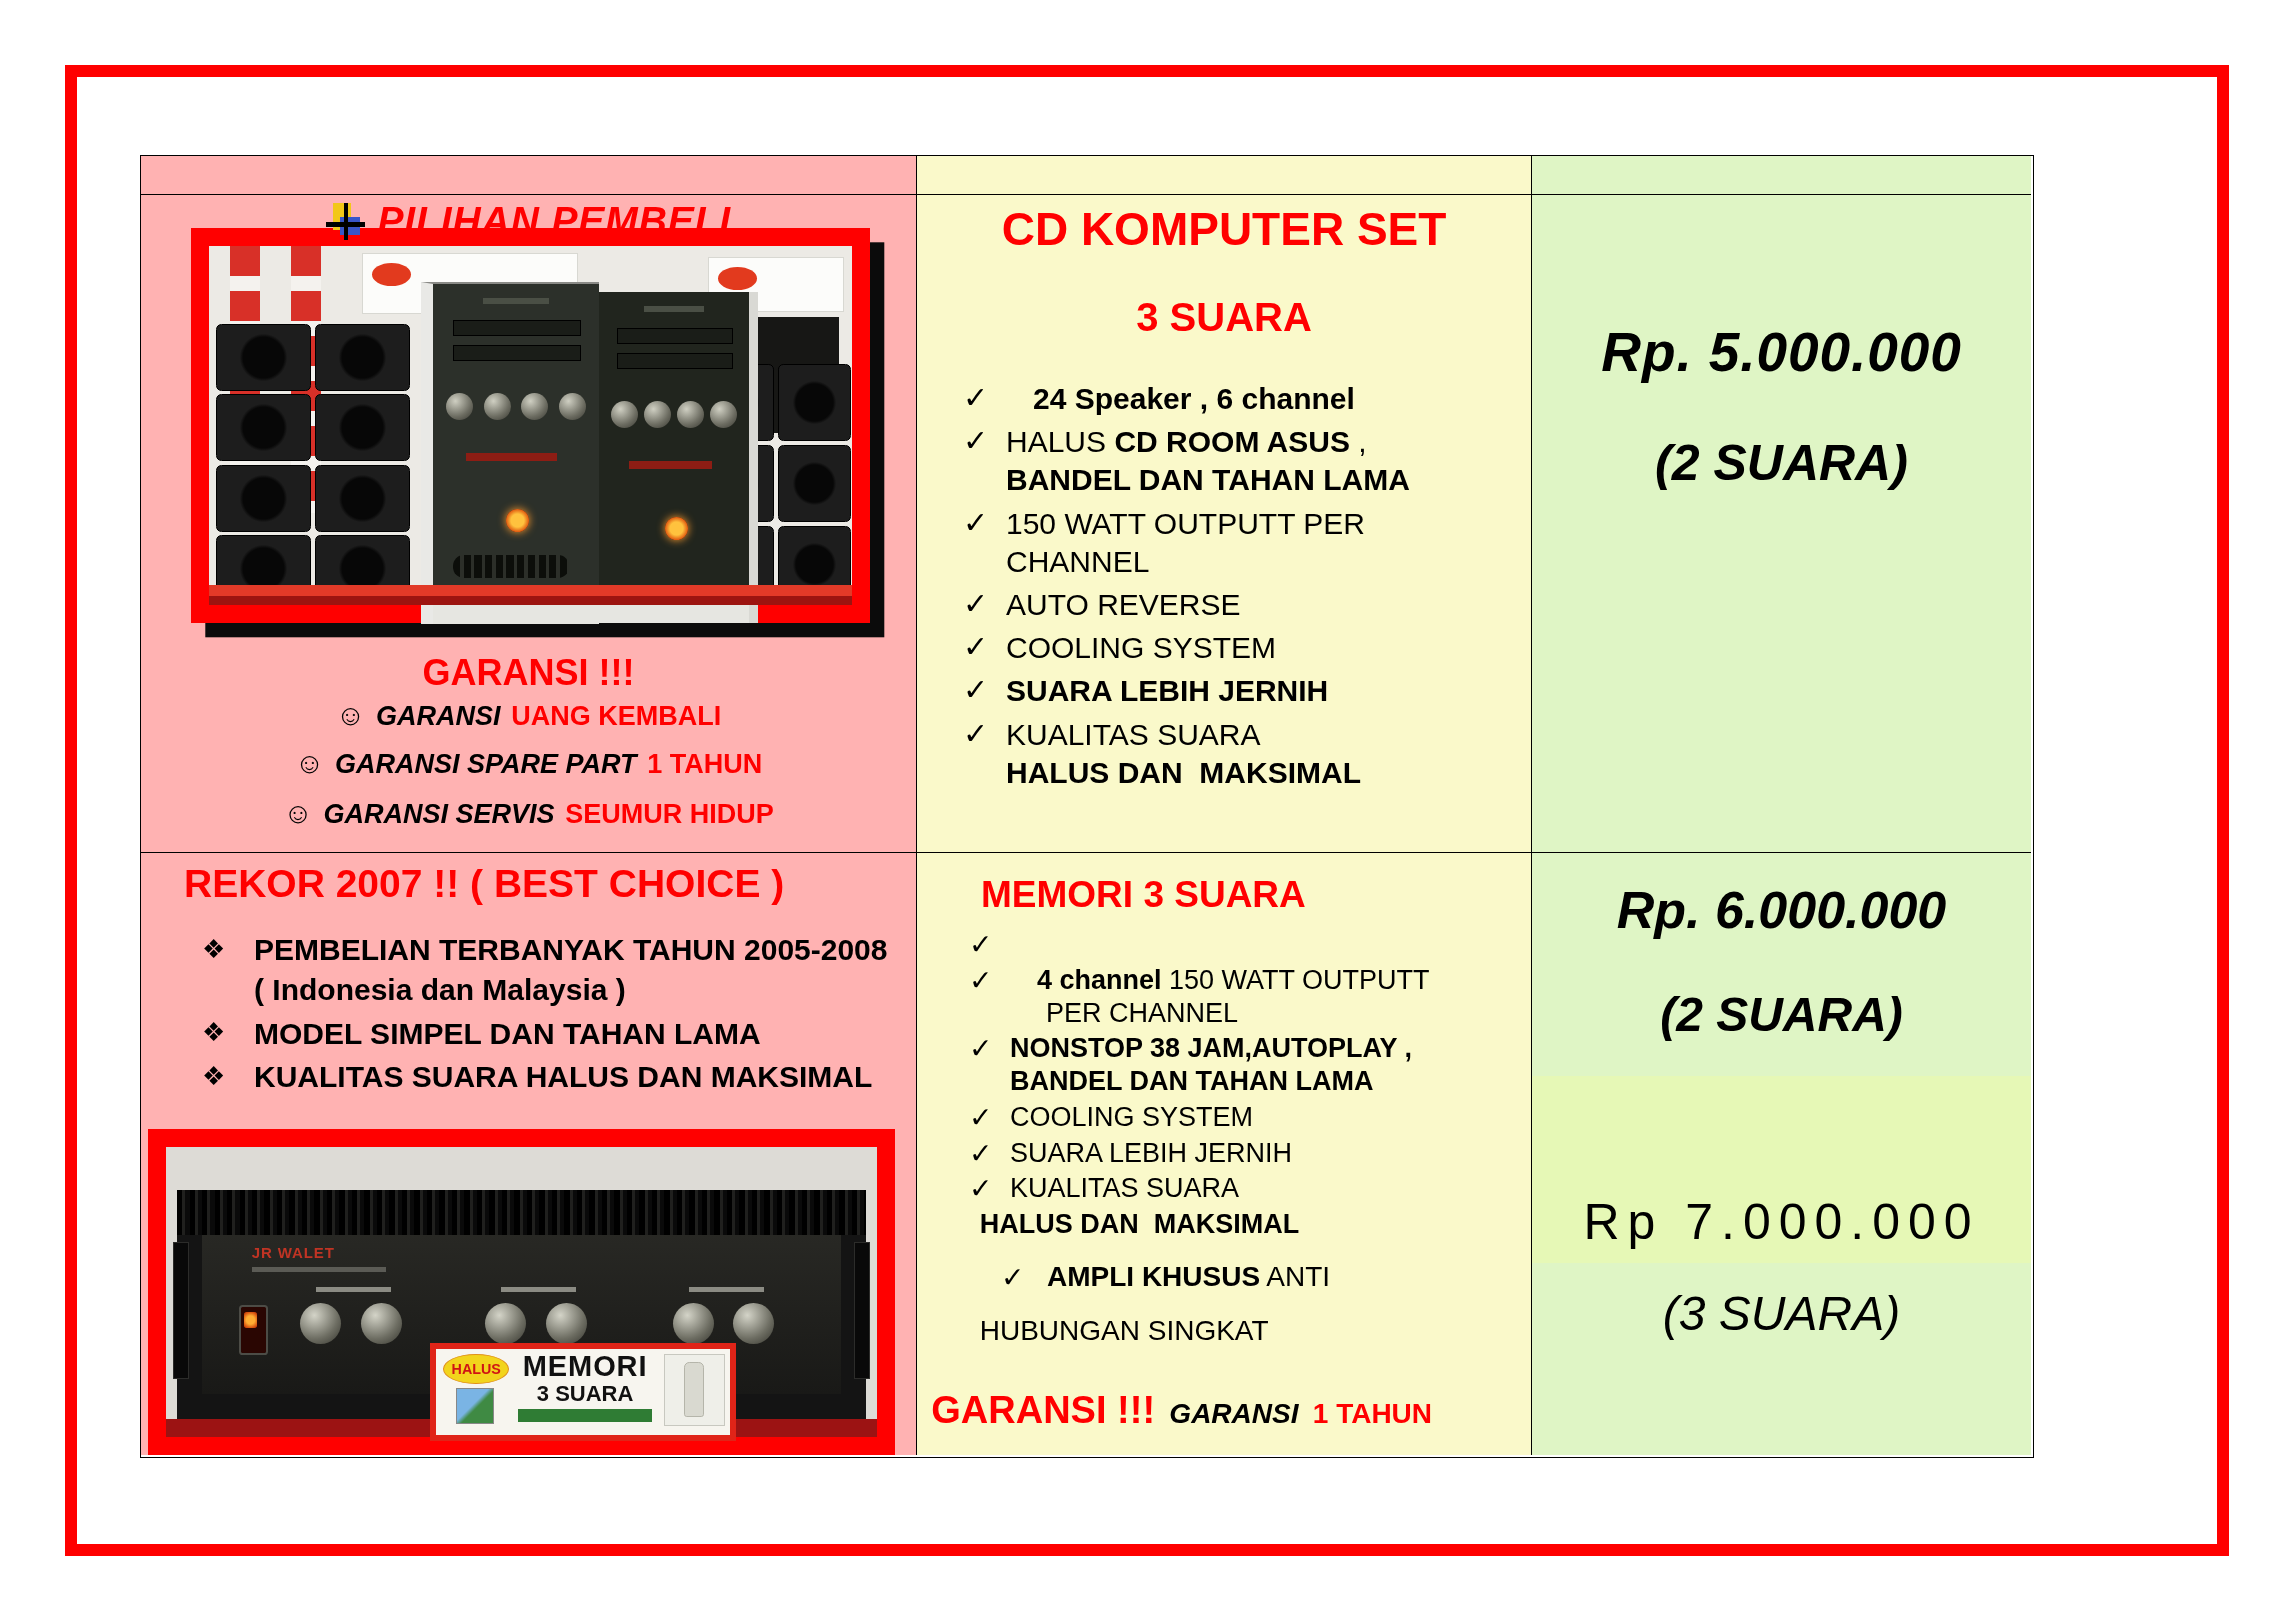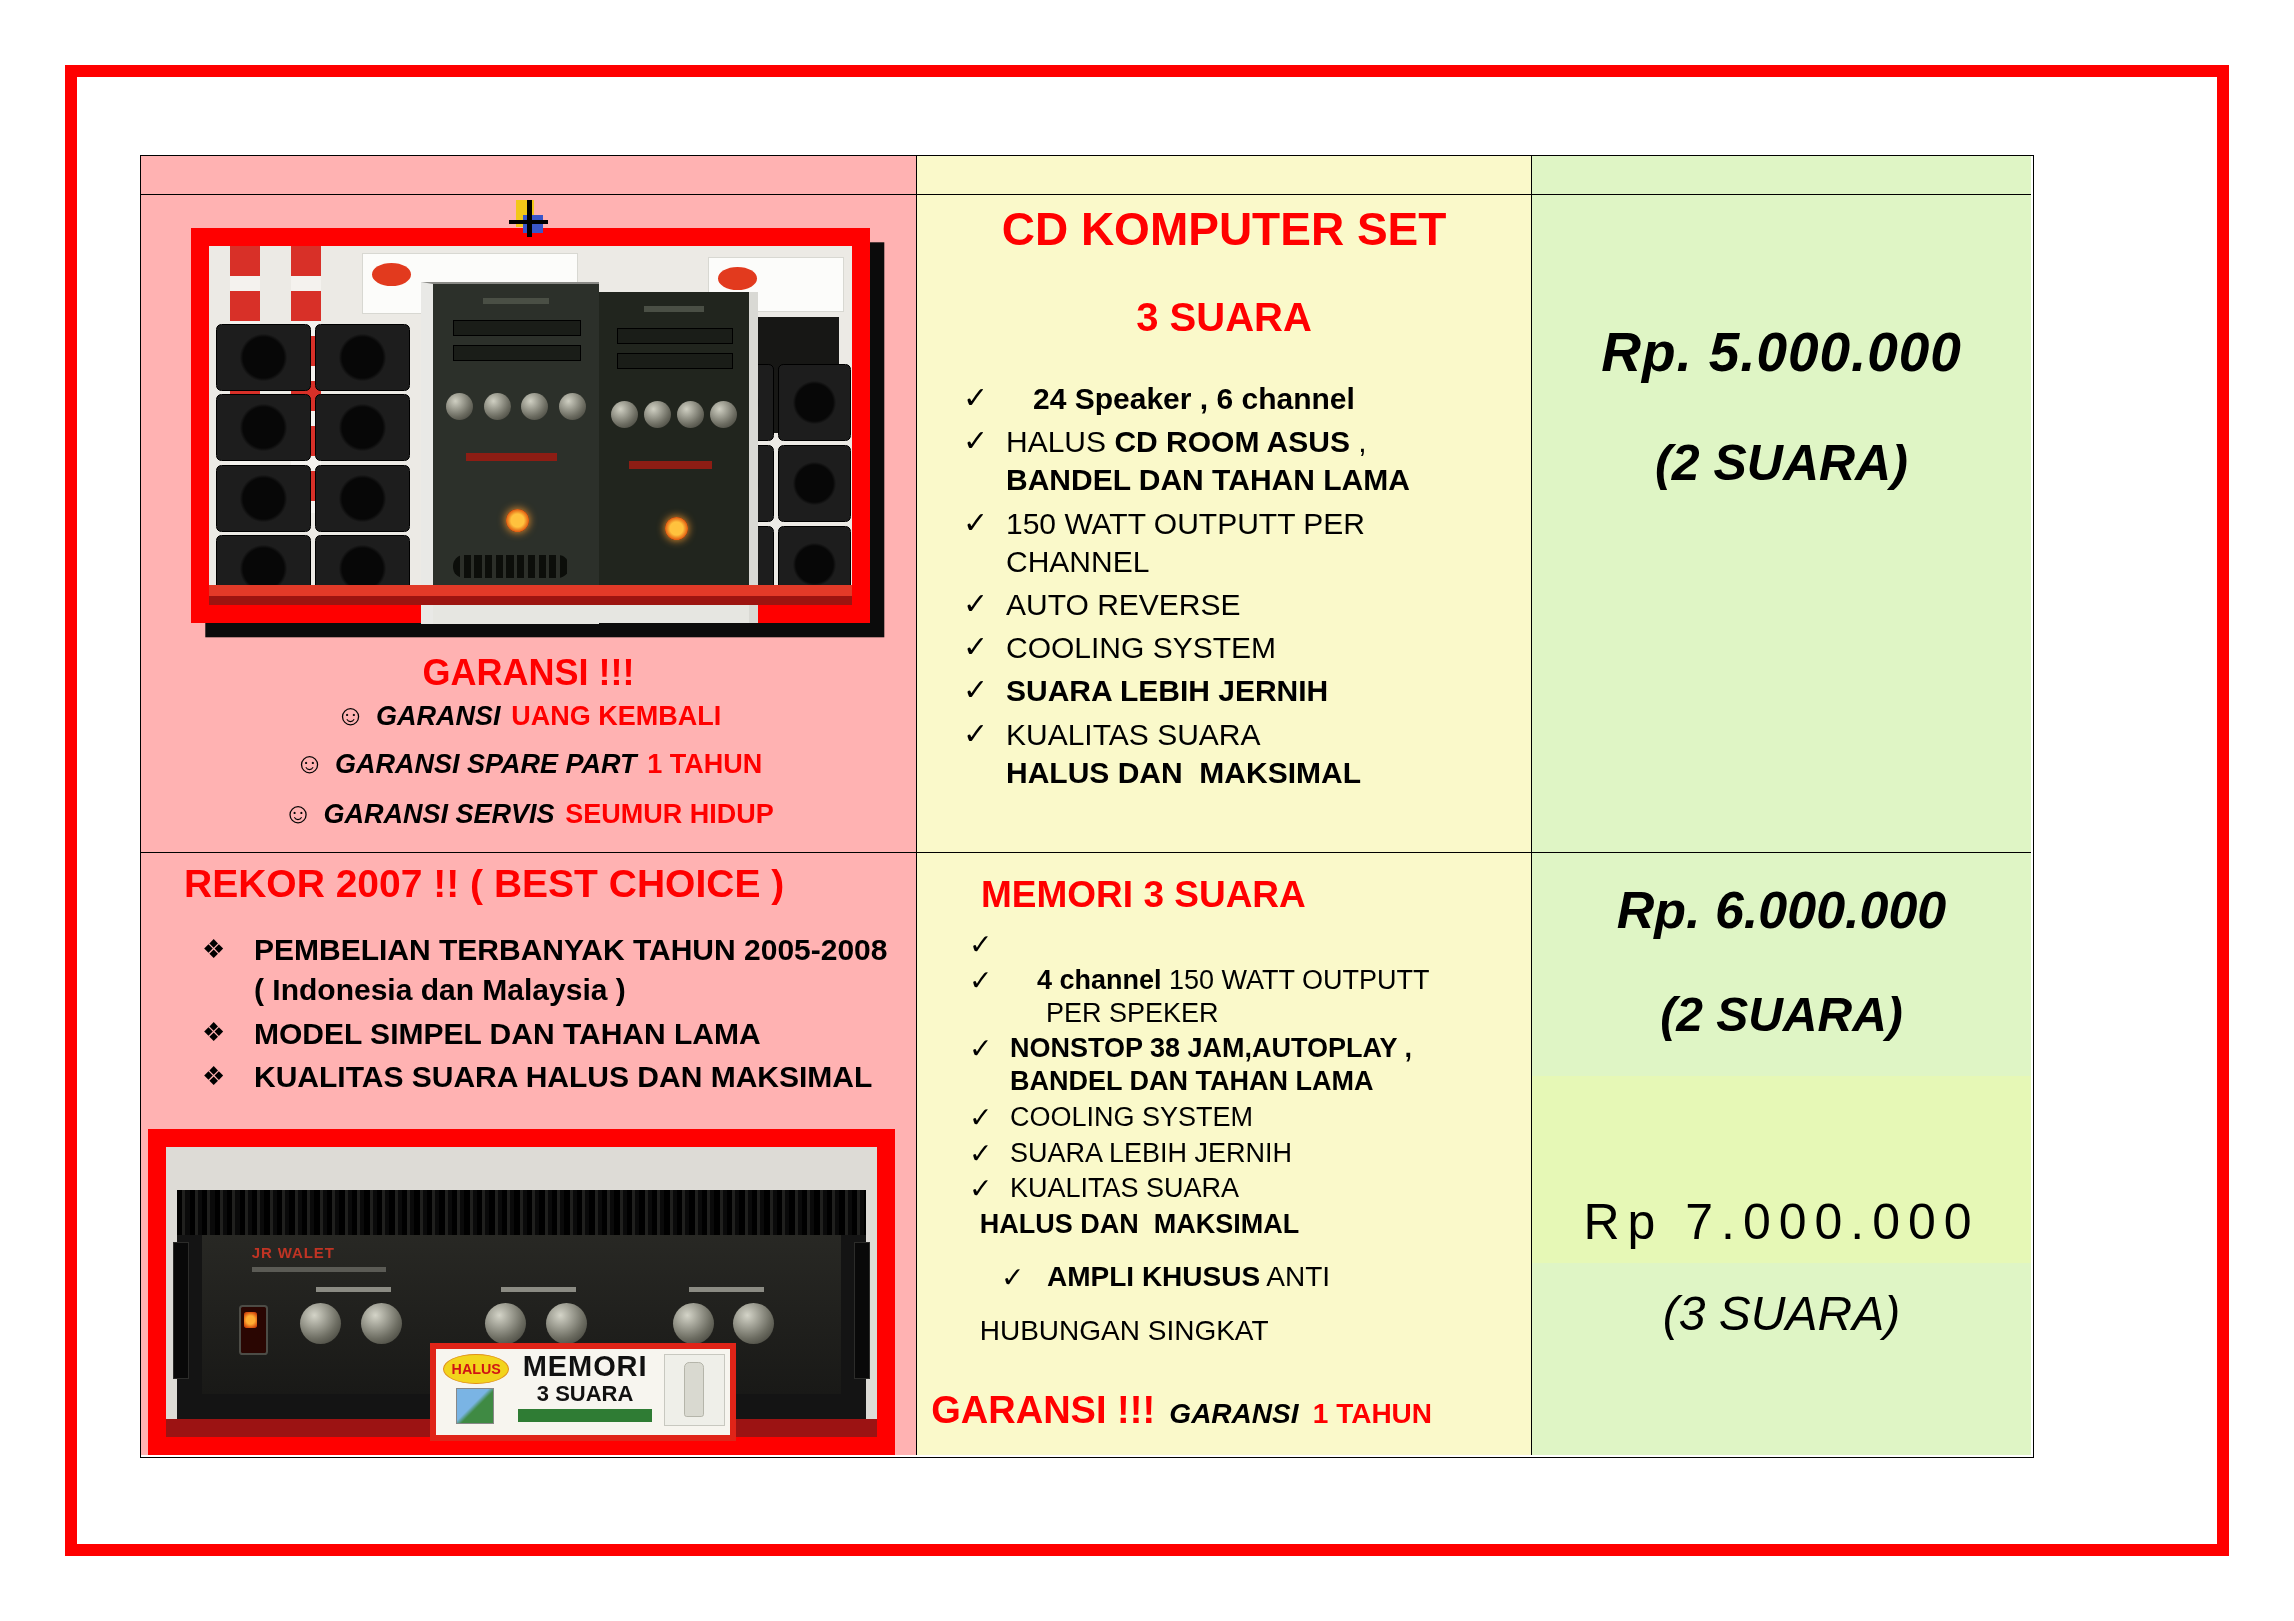--- a/index.html
+++ b/index.html
@@ -178,20 +178,21 @@
   <div class="cell c-green bB"></div>
 
   <div class="cell c-pink bR bB">
     <div class="pp-header">
       <span class="pp-icon">
         <span class="ic-y"></span>
           <span class="ic-b"></span>
           <span class="ic-x1"></span>
           <span class="ic-x2"></span>
       </span>
+      <span class="pp-title">PILIHAN PEMBELI</span>
     </div>
 
     <div class="photo1">
       <div class="rack-post rp1"></div>
       <div class="rack-post rp2"></div>
       <div class="banner bn1">
           <span class="bn-dot"></span>
         </div>
       <div class="banner bn2">
           <span class="bn-dot"></span>
@@ -380,21 +381,21 @@
   <div class="cell c-yellow bR">
     <div class="mem-title">MEMORI 3 SUARA</div>
     <div class="featlist2">
       <div class="feat">
         <span class="mark">✓</span>
       </div>
       <div class="feat">
         <span class="mark">✓</span>
         <span class="ftxt">
           <span class="l1 ind"><span class="bold pre">4 channel</span><span class="pre"> 150 WATT OUTPUTT</span></span>
-          <span class="l2 pre" style="margin-left:36px">PER SPEKER</span>
+          <span class="l2 pre" style="margin-left:36px">PER CHANNEL</span>
         </span>
       </div>
       <div class="feat">
         <span class="mark">✓</span>
         <span class="ftxt bold">
             <span class="l1 pre">NONSTOP 38 JAM,AUTOPLAY ,</span>
             <span class="l2 pre">BANDEL DAN TAHAN LAMA</span>
           </span>
       </div>
       <div class="feat">

